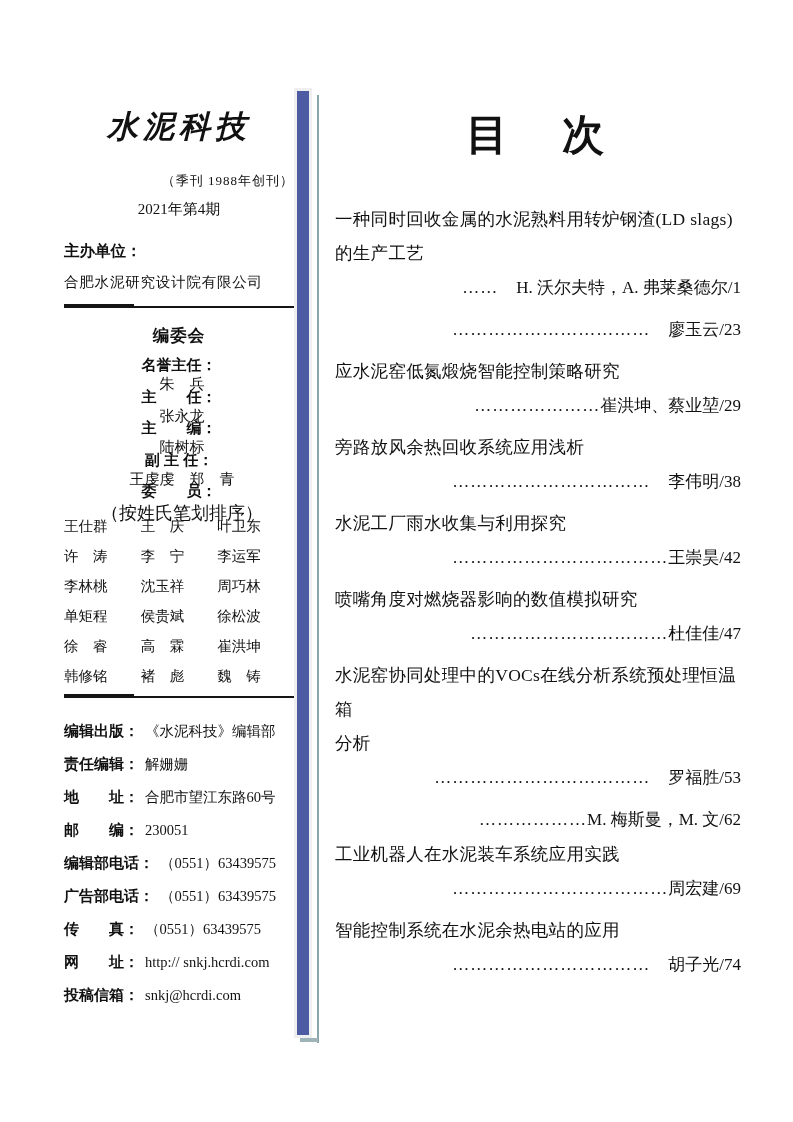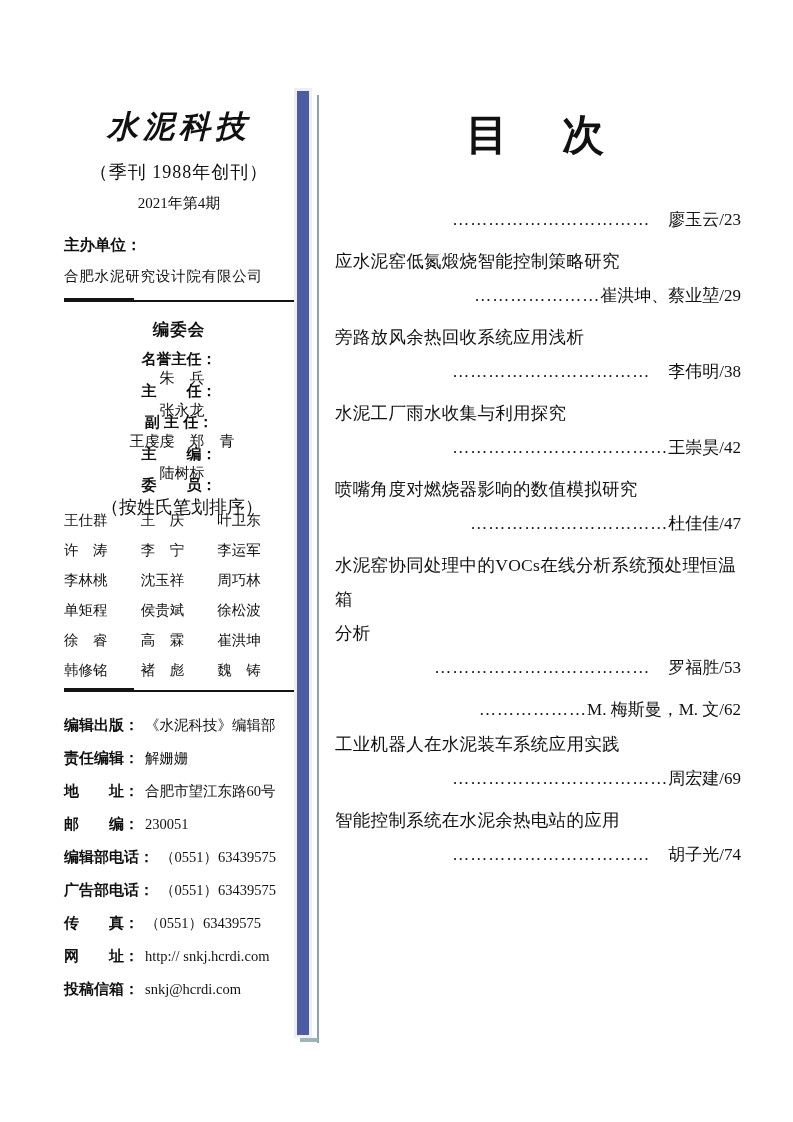--- a/index.html
+++ b/index.html
@@ -13,21 +13,21 @@
   }
   .page{position:absolute;inset:0;}
 
   
   .left-col{position:absolute;left:64px;top:84px;width:230px;}
   .journal-title{
     margin-top:26px;text-align:center;
     font-size:31px;font-weight:bold;font-style:italic;
     letter-spacing:5px;line-height:1.1;white-space:nowrap;
   }
-  .journal-sub{margin-top:16px;text-align:center;font-size:18px;letter-spacing:1px;}
+  .journal-sub{margin-top:28px;text-align:right;font-size:13px;letter-spacing:1px;}
   .journal-issue{margin-top:10px;text-align:center;font-size:15px;}
   .organizer-label{
     margin-top:22px;font-size:15.5px;font-weight:bold;
     font-family:"Liberation Sans","DejaVu Sans",sans-serif;
   }
   .organizer{margin-top:11px;font-size:14.5px;letter-spacing:0.8px;}
 
   .rule{position:relative;margin-top:14px;border-bottom:2px solid #141414;height:0;}
   .rule::after{content:"";position:absolute;left:0;top:-2px;width:70px;height:3px;background:#141414;}
 
@@ -93,26 +93,26 @@
     <div class="roles">
       <div class="role-row">
         <span class="role-label">名誉主任：</span>
         <span class="role-value">朱　兵</span>
       </div>
       <div class="role-row">
         <span class="role-label">主　　任：</span>
         <span class="role-value">张永龙</span>
       </div>
       <div class="role-row">
+        <span class="role-label">主　　编：</span>
+        <span class="role-value">陆树标</span>
+      </div>
+      <div class="role-row">
         <span class="role-label">副 主 任：</span>
         <span class="role-value">王虔虔　郑　青</span>
-      </div>
-      <div class="role-row">
-        <span class="role-label">主　　编：</span>
-        <span class="role-value">陆树标</span>
       </div>
       <div class="role-row">
         <span class="role-label">委　　员：</span>
         <span class="role-value small">（按姓氏笔划排序）</span>
       </div>
     </div>
 
     <div class="members">
       <span class="member">王仕群</span>
       <span class="member">王　庆</span>
@@ -180,20 +180,25 @@
     <div class="divider-bar"></div>
     <div class="divider-line"></div>
     <div class="divider-shadow"></div>
   </div>
 
   <div class="right-col">
     <div class="contents-heading">目　次</div>
 
     <div class="toc">
 
+      <div class="entry">
+        <div class="entry-title">一种同时回收金属的水泥熟料用转炉钢渣(LD slags)</div>
+        <div class="entry-title">的生产工艺</div>
+        <div class="entry-byline"><span class="leader">……　</span><span>H. 沃尔夫特，A. 弗莱桑德尔</span><span>/1</span></div>
+      </div>
 
       <div class="entry">
         <div class="entry-byline"><span class="leader">……………………………　</span><span>廖玉云</span><span>/23</span></div>
       </div>
 
       <div class="entry">
         <div class="entry-title">应水泥窑低氮煅烧智能控制策略研究</div>
         <div class="entry-byline"><span class="leader">…………………</span><span>崔洪坤、蔡业堃</span><span>/29</span></div>
       </div>
 

